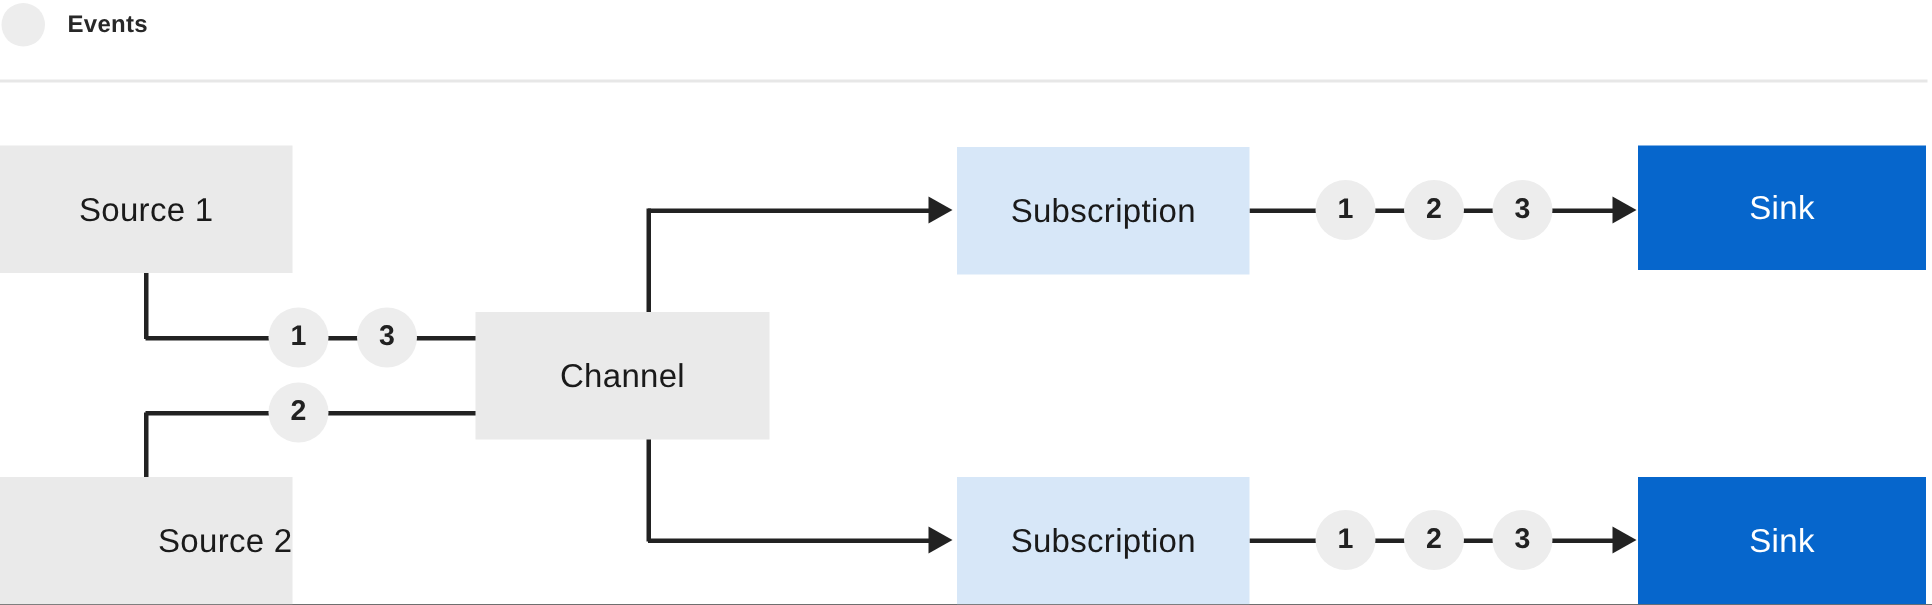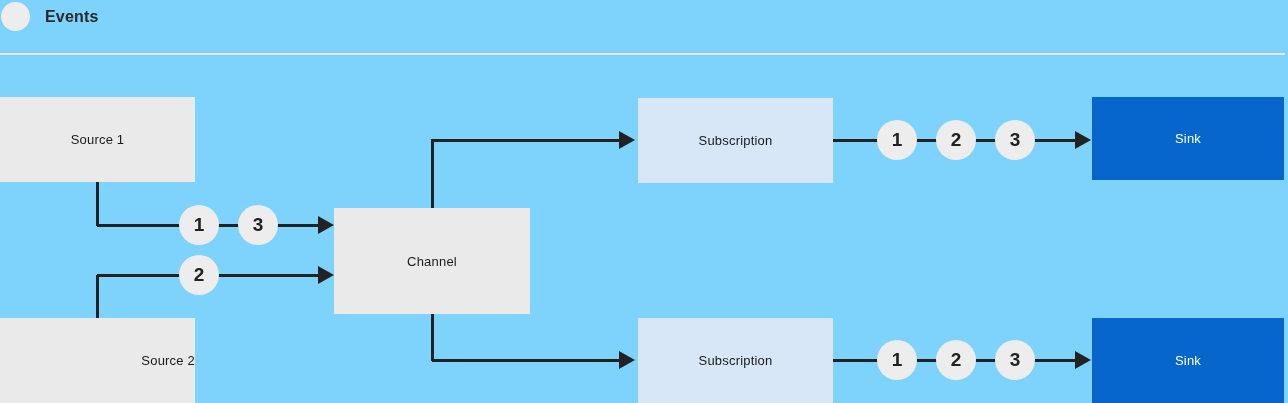--- a/index.html
+++ b/index.html
@@ -1,40 +1,40 @@
 <!DOCTYPE html>
 <html><head>
 <meta charset="utf-8">
 <style>
   html, body { margin: 0; padding: 0; background: #000; }
   .canvas {
     position: relative;
     width: 1288px;
     height: 403px;
-    background: #7dd3fc;
+    background: #ffffff;
     overflow: hidden;
     font-family: "Liberation Sans", sans-serif;
   }
   .abs { position: absolute; }
 
   
   .legend-circle {
     width: 29px; height: 29px; border-radius: 50%;
     background: #EDEDED;
   }
   .legend-label {
     font-size: 16px; font-weight: 700; color: #282828;
     line-height: 29px; letter-spacing: 0.2px;
   }
   .divider { height: 2px; background: #E7E7E7; }
 
   
   .node {
     display: flex; align-items: center; justify-content: center;
-    font-size: 13px; color: #1a1a1a; letter-spacing: 0.2px;
+    font-size: 22px; color: #1a1a1a; letter-spacing: 0.2px;
   }
   .node-gray  { background: #EAEAEA; }
   .node-blue-light { background: #D7E7F8; }
   .node-blue  { background: #0666CC; color: #FFFFFF; }
 
   
   .line { background: #222222; }
   .arrowhead {
     width: 0; height: 0;
     border-top: 9px solid transparent;
@@ -80,21 +80,21 @@
 
   <div class="abs line" style="left:833px; top:359px; width:243px; height:3px;"></div>
   <div class="abs arrowhead" style="left:1075px; top:351px;"></div>
 
   <div class="abs node node-gray" style="left:0; top:97px; width:195px; height:85px;">
     <span>Source 1</span>
   </div>
   <div class="abs node node-gray" style="left:0; top:318px; width:195px; height:85px;justify-content:flex-end;">
     <span>Source 2</span>
   </div>
-  <div class="abs node node-gray" style="left:334px; top:208px; width:196px; height:106px;">
+  <div class="abs node node-gray" style="left:317px; top:208px; width:196px; height:85px;">
     <span>Channel</span>
   </div>
   <div class="abs node node-blue-light" style="left:638px; top:98px; width:195px; height:85px;">
     <span>Subscription</span>
   </div>
   <div class="abs node node-blue-light" style="left:638px; top:318px; width:195px; height:85px;">
     <span>Subscription</span>
   </div>
   <div class="abs node node-blue" style="left:1092px; top:97px; width:192px; height:83px;">
     <span>Sink</span>

